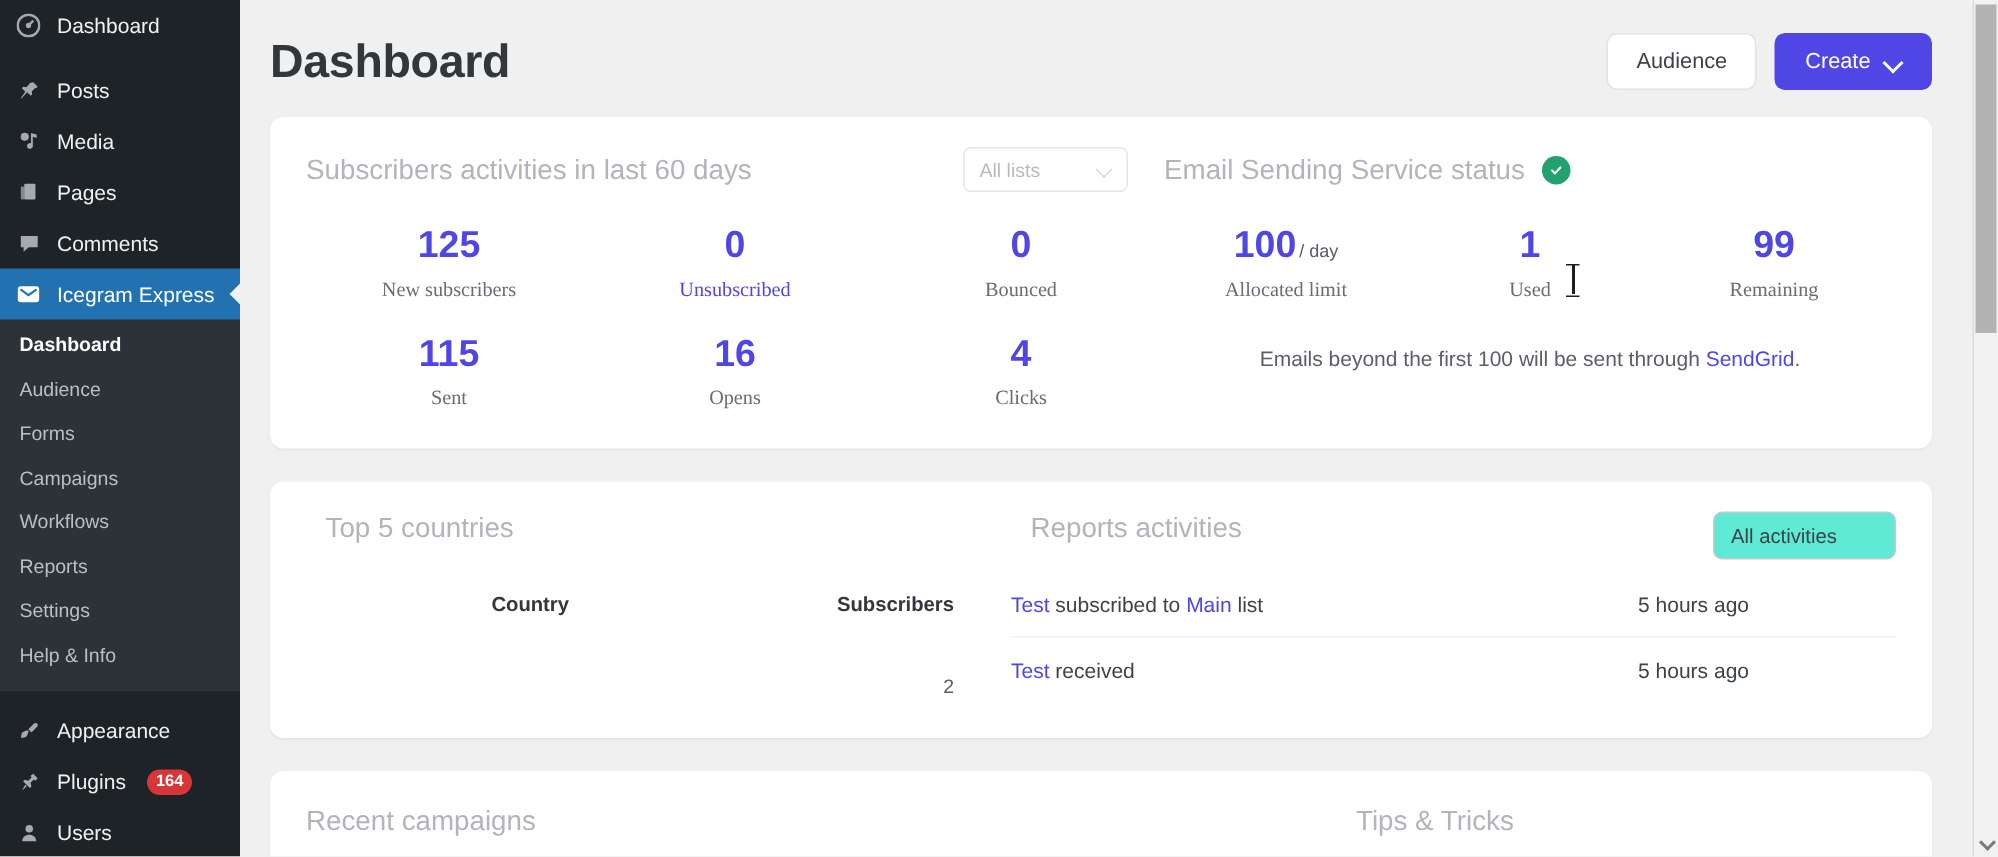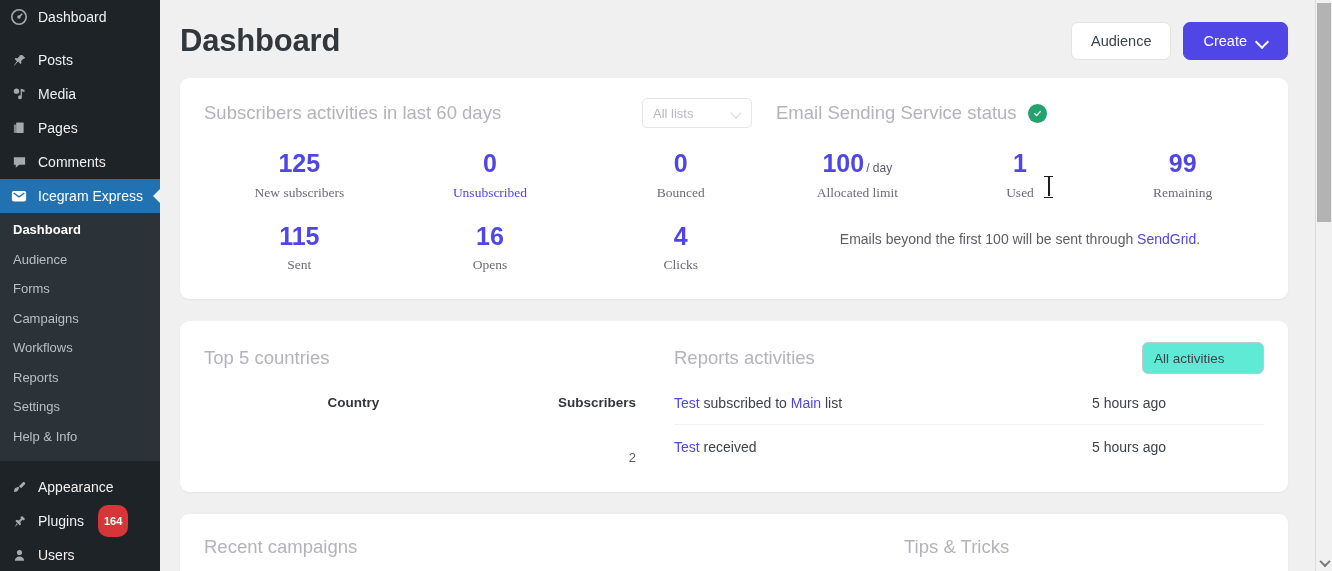--- a/index.html
+++ b/index.html
@@ -45,21 +45,21 @@
   #submenu { background: #2c3338; padding: 2px 0 10px 0; }
   .submenu-item {
     display: block; padding: 6px 0 6px 13px;
     font-size: 13px; color: #bcbfc2; line-height: 1.35;
     white-space: nowrap;
   }
   .submenu-item.current { color: #fff; font-weight: 700; }
 
   .badge-count {
     display: inline-flex; align-items: center; justify-content: center;
-    min-width: 26px; height: 32px; padding: 0 6px;
+    min-width: 26px; height: 17px; padding: 0 6px;
     background: #d63638; color: #fff; border-radius: 10px;
     font-size: 11px; font-weight: 600; margin-left: 5px;
   }
 
   
   #main {
     flex: 1 1 auto; height: 571px; background: #f0f0f1;
     padding: 0 0 0 0; overflow: hidden; position: relative;
   }
   #main-inner { padding: 16px 44px 0 20px; }
@@ -157,22 +157,23 @@
     padding: 30px 0 0 0; text-align: center;
     font-size: 14px; color: #5d5d68;
   }
   .note a { color: #4f46e5; text-decoration: none; }
 
   
   #card-mid { padding: 20px 24px 24px 24px; display: flex; }
   .mid-left { width: 470px; flex: 0 0 470px; padding-right: 10px; }
   .mid-right { flex: 1 1 auto; }
   .mid-head {
-    display: flex; align-items: center; justify-content: space-between;
+    display: flex; justify-content: space-between;
     min-height: 34px;
+    margin-left: 13px;
   }
   .select-box-lg {
     display: inline-flex; align-items: center; justify-content: space-between;
     width: 122px; height: 32px; padding: 0 11px;
     border: 1px solid #c7c7cf; border-radius: 6px;
     background: #5eead4; font-size: 13.5px; color: #3c434a; cursor: pointer;
   }
   .select-box-lg .chev-sm::before { border-color: #3c434a; }
 
   table.country { width: 100%; border-collapse: collapse; margin-top: 20px; }

